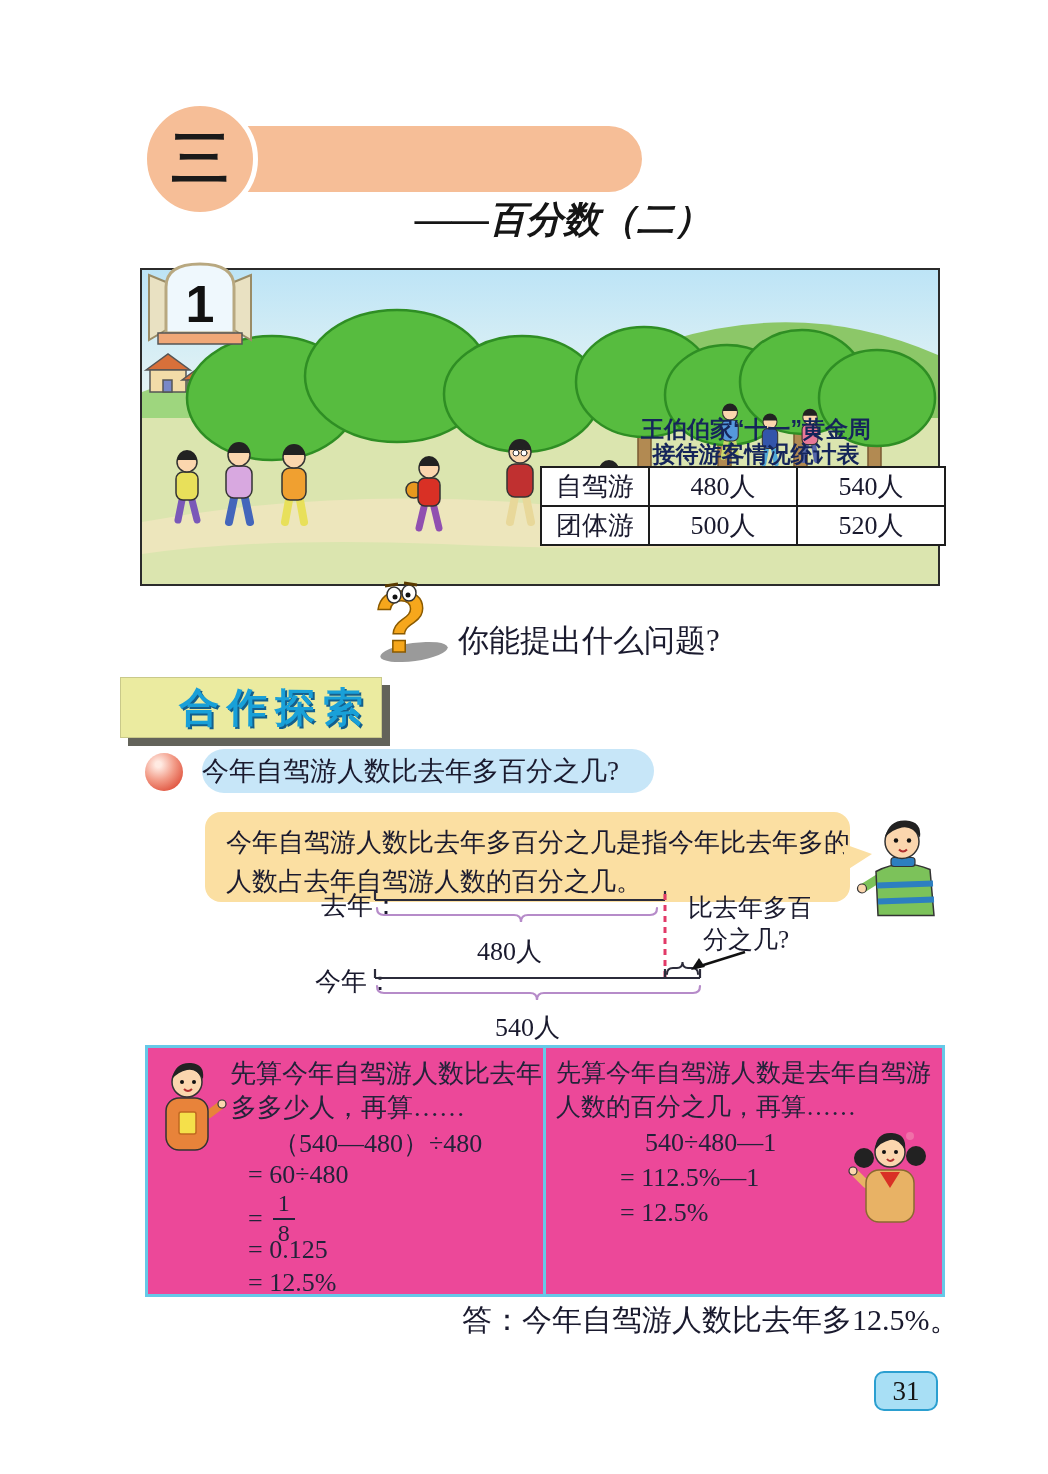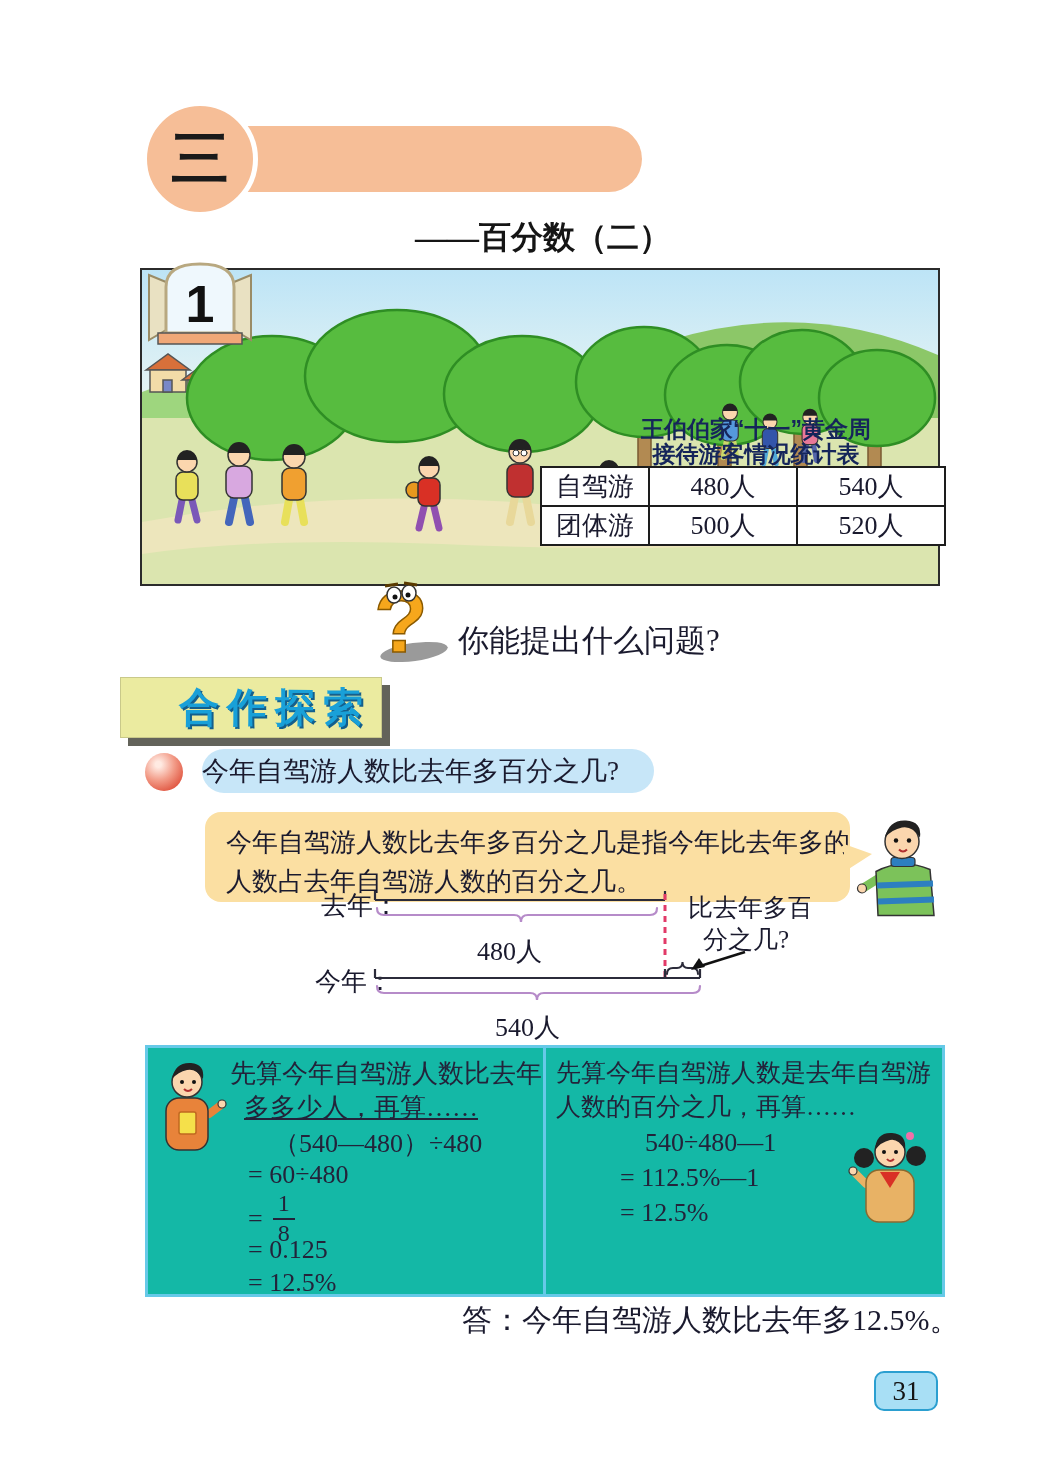--- a/index.html
+++ b/index.html
@@ -9,21 +9,21 @@
 
   
   #title-banner{left:200px;top:126px;width:442px;height:66px;background:#F6BE97;
     border-radius:33px;}
   #title-text{left:288px;top:130px;font-family:"Liberation Sans",sans-serif;
     font-weight:bold;font-size:50px;letter-spacing:14px;color:#151515;white-space:nowrap;}
   #title-circle{left:142px;top:101px;width:116px;height:116px;border-radius:50%;
     background:#F6BE97;border:5px solid #ffffff;box-sizing:border-box;
     display:flex;align-items:center;justify-content:center;}
   #unit-number{font-family:"Liberation Sans",sans-serif;font-weight:bold;font-size:58px;color:#1a1a1a;}
-  #subtitle{left:415px;top:216px;font-size:32px;font-weight:bold;color:#151515;white-space:nowrap;}
+  #subtitle{left:415px;top:195px;font-size:37px;font-weight:bold;color:#151515;white-space:nowrap;font-style:italic;}
 
   
   #illustration{left:140px;top:268px;width:800px;height:318px;border:2px solid #2b2b2b;
     box-sizing:border-box;overflow:hidden;background:#DBE5AF;}
   #window-badge{left:146px;top:255px;width:108px;height:95px;z-index:5;}
   #ill-table-title{left:598px;top:417px;width:316px;text-align:center;z-index:4;
     font-family:"Liberation Sans",sans-serif;font-weight:bold;font-size:23px;
     color:#15255a;line-height:1.1;}
   #ill-table{left:540px;top:466px;z-index:4;border-collapse:collapse;background:#ffffff;}
   #ill-table td{border:2px solid #1d1d1d;text-align:center;font-size:26px;
@@ -56,21 +56,21 @@
     border-bottom:18px solid transparent;border-left:28px solid #FBDFA2;}
   #bubble-boy{left:856px;top:810px;width:90px;height:108px;}
 
   
   #diagram{left:295px;top:886px;width:515px;height:158px;}
   .dg-text{font-size:26px;font-family:"Liberation Serif",serif;fill:#1a1a2e;}
   .dg-small{font-size:25px;font-family:"Liberation Serif",serif;fill:#1a1a2e;}
 
   
   #solution-box{left:145px;top:1045px;width:800px;height:252px;border:3px solid #66C9E8;
-    box-sizing:border-box;background:#14b8a6;}
+    box-sizing:border-box;background:#ec4899;}
   #solution-divider{left:395px;top:0;height:100%;width:3px;background:#66C9E8;}
   .sol-line{position:absolute;font-size:26px;white-space:nowrap;color:#23233a;}
   #sol-left-avatar{left:5px;top:8px;width:74px;height:96px;}
   #sol-right-avatar{left:700px;top:76px;width:84px;height:104px;}
   #frac-row{position:absolute;left:100px;top:142px;display:flex;align-items:center;gap:10px;
     font-size:26px;color:#23233a;}
   .frac{display:inline-flex;flex-direction:column;align-items:center;font-size:24px;line-height:1.15;}
   .frac .num{border-bottom:2px solid #23233a;padding:0 5px;}
 
   
@@ -315,21 +315,21 @@
       <circle cx="69" cy="48" r="4" fill="#FBD6AE" stroke="#333" stroke-width="1.2"></circle>
       <rect x="13" y="42" width="42" height="52" rx="13" fill="#E8833A" stroke="#333" stroke-width="1.5"></rect>
       <rect x="26" y="56" width="17" height="22" rx="2" fill="#F5E04A" stroke="#C06820" stroke-width="1.5"></rect>
       <circle cx="34" cy="26" r="15" fill="#FBD6AE" stroke="#333" stroke-width="1.5"></circle>
       <path d="M19,23 Q22,6 38,7 Q52,8 50,23 Q43,12 34,14 Q25,16 19,23 Z" fill="#222"></path>
       <circle cx="29" cy="26" r="2" fill="#111"></circle>
       <circle cx="41" cy="26" r="2" fill="#111"></circle>
       <path d="M31,33 q4,4 8,0" stroke="#b03030" stroke-width="2" fill="none"></path>
     </svg>
     <div class="sol-line" style="left:82px;top:8px;">先算今年自驾游人数比去年</div>
-    <div class="sol-line" style="left:96px;top:42px;text-decoration:underline;">多多少人，再算……</div>
+    <div class="sol-line" style="left:83px;top:42px;">多多少人，再算……</div>
     <div class="sol-line" style="left:125px;top:78px;">（540—480）÷480</div>
     <div class="sol-line" style="left:100px;top:112px;">= 60÷480</div>
     <div id="frac-row">
       <span>=</span>
       <span class="frac">
         <span class="num">1</span>
         <span class="den">8</span>
       </span>
     </div>
     <div class="sol-line" style="left:100px;top:187px;">= 0.125</div>

